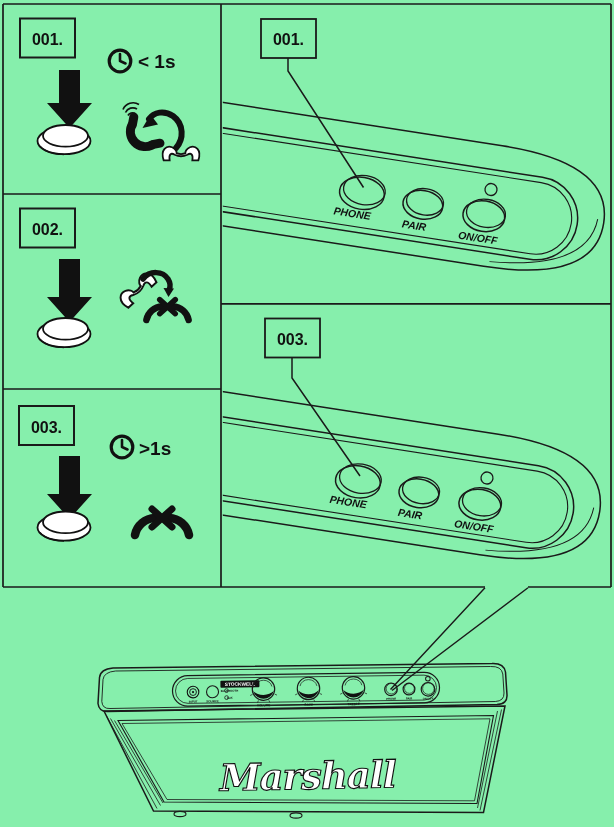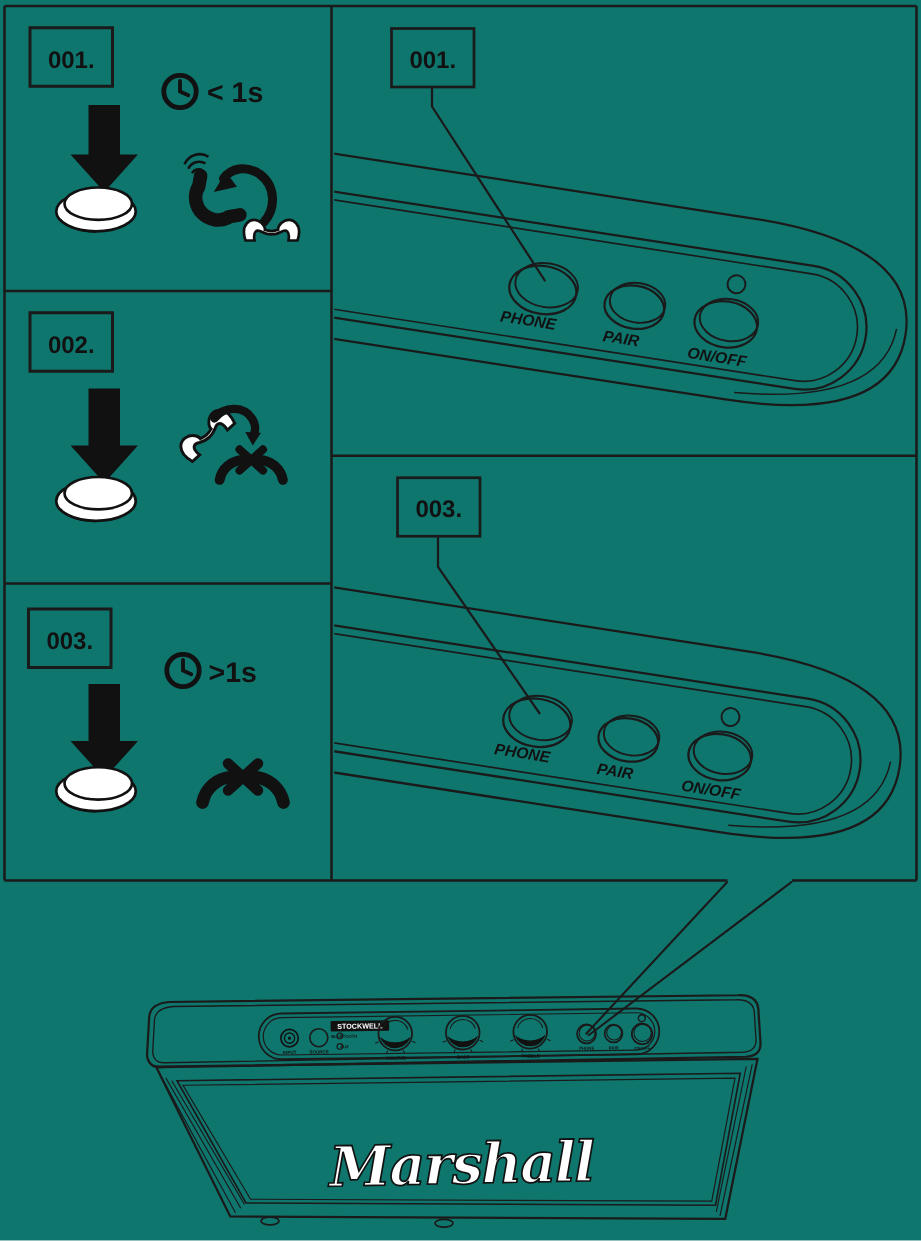--- a/index.html
+++ b/index.html
@@ -1,19 +1,19 @@
 <!DOCTYPE html>
 <html><head>
 <meta charset="utf-8">
 <style>
   html,body{margin:0;padding:0;background:#fff;}
   .page{
     position:relative;
     width:614px;height:827px;
-    background:#0f766e;
+    background:#86efac;
     font-family:"Liberation Sans", sans-serif;
     overflow:hidden;
   }
   svg text{ font-family:"Liberation Sans", sans-serif; }
   text.callout{ font-size:16px; font-weight:bold; fill:#111; text-anchor:middle; }
   text.timing{ font-size:19px; font-weight:bold; fill:#111; }
   text.btnlabel{ font-size:10.5px; font-weight:bold; font-style:italic; fill:#111; text-anchor:middle; }
   text.tiny{ fill:#111; text-anchor:middle; font-weight:bold; }
   text.brand{
     font-family:"DejaVu Serif", serif;

